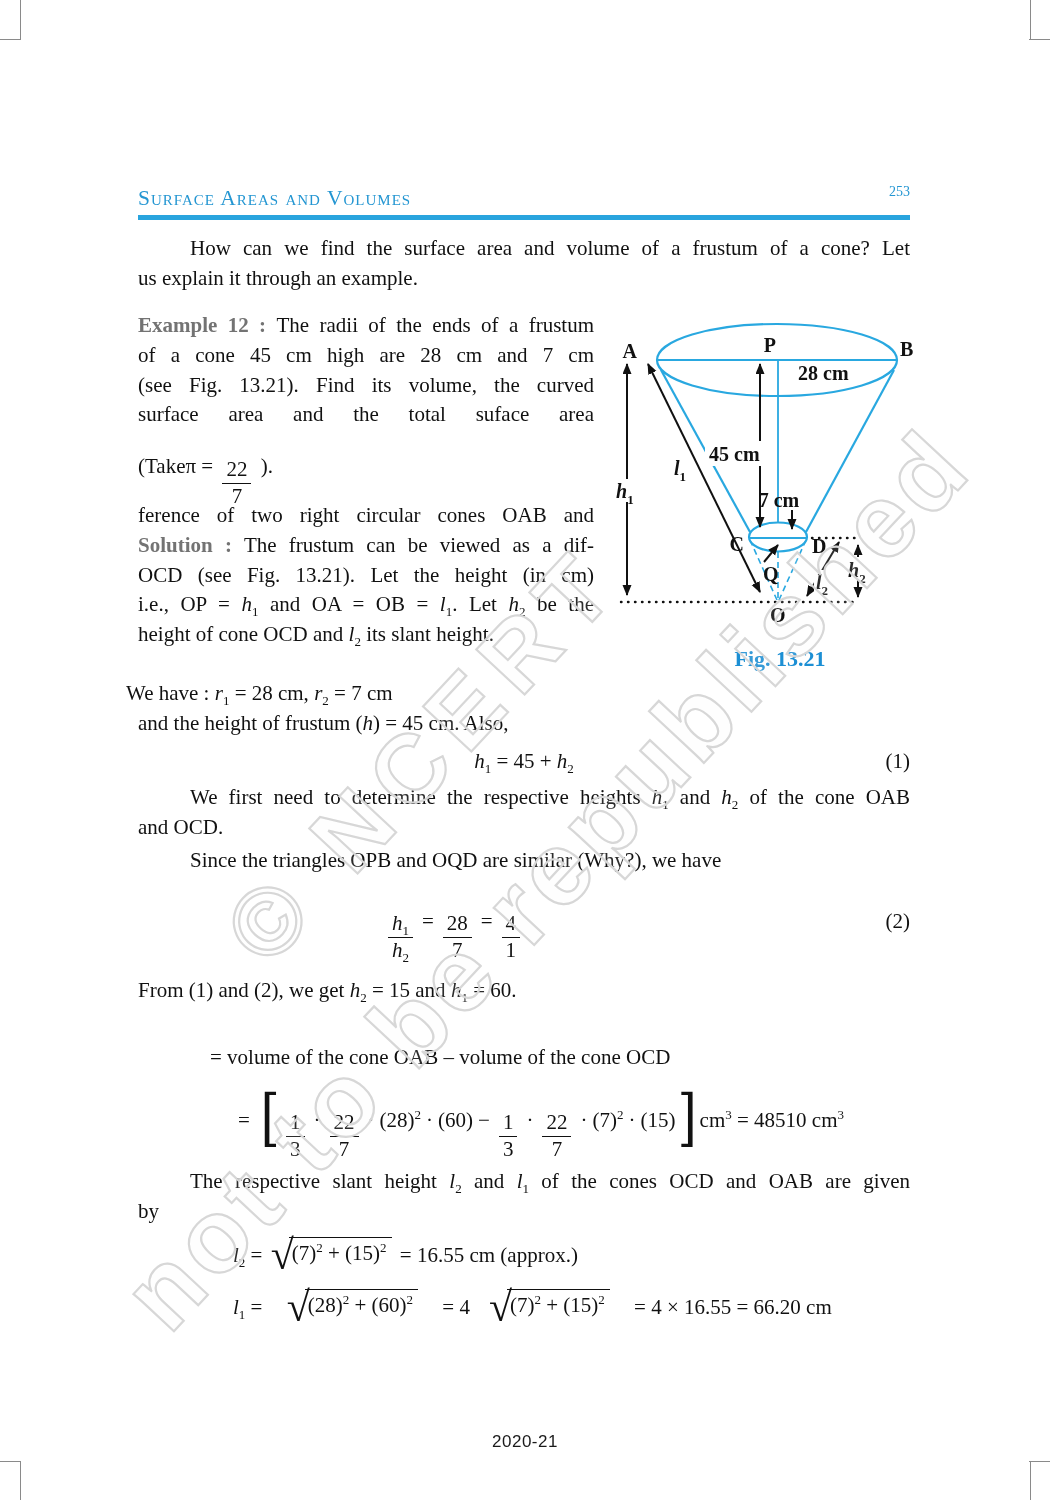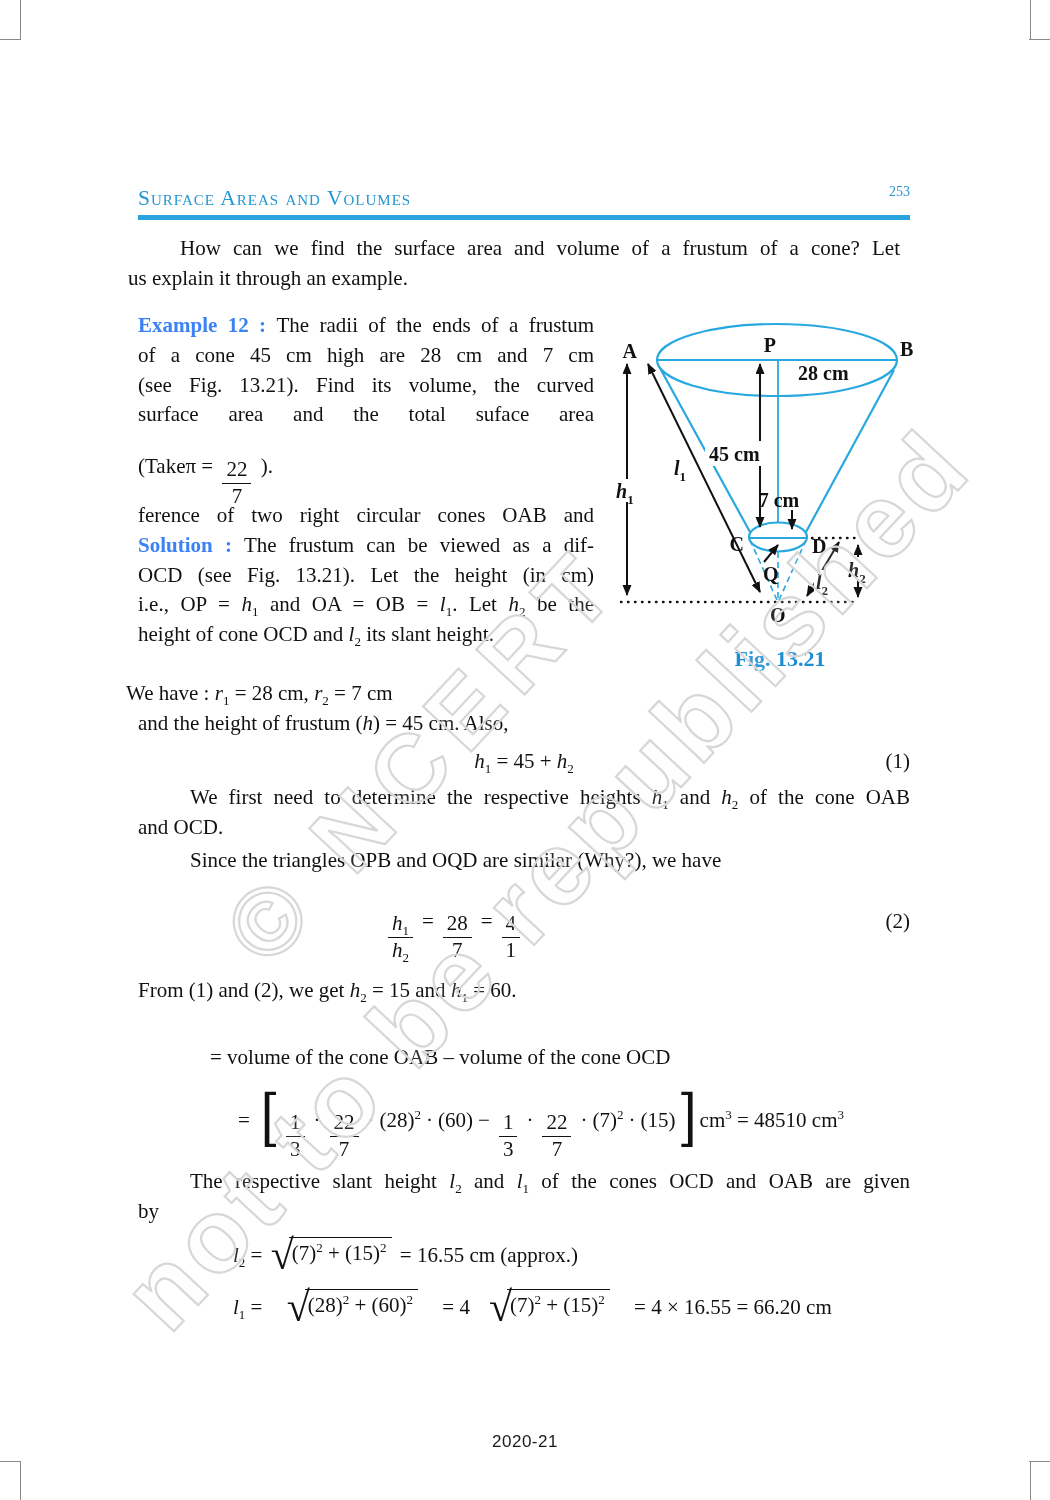--- a/index.html
+++ b/index.html
@@ -19,21 +19,21 @@
   #wm1{left:160px;top:700px;font-size:96px;letter-spacing:14px;}
   #wm2{left:-45px;top:820px;font-size:104px;letter-spacing:6px;}
   
   .blk{position:absolute;font-size:21px;line-height:29.8px;}
   .ln{height:29.8px;}
   .jl{text-align:justify;text-align-last:justify;}
   .ind{text-indent:52px;}
   i,.it{font-style:italic;}
   sub{font-size:13px;vertical-align:-5px;line-height:0;}
   sup{font-size:13px;vertical-align:8px;line-height:0;}
-  b.blue{color:#3b82f6;}
+  b.blue{color:#737373;}
   
   .eqrow{position:absolute;left:138px;width:772px;display:flex;align-items:center;font-size:21px;text-align:center;}
   .eqnum{position:absolute;right:0;top:50%;transform:translateY(-50%);}
   .frac{display:inline-flex;flex-direction:column;align-items:center;vertical-align:middle;
         line-height:1.12;margin:0 4px;}
   .frac .num{padding:0 4px 1px 4px;border-bottom:1.7px solid #111;margin-top:32px;}
   .frac .den{padding:1px 4px 0 4px;}
   .bigbr{font-size:62px;font-weight:400;line-height:0;display:inline-block;transform:scaleX(0.8);
          position:relative;top:-2px;font-family:"DejaVu Serif",serif;}
   .sqrt{display:inline-flex;align-items:flex-start;margin:0 3px;}
@@ -60,21 +60,21 @@
   <div class="crop" style="left:1030px;top:1461px;width:1px;height:39px;"></div>
   <div class="crop" style="left:1029px;top:1461px;width:21px;height:1px;"></div>
 
   <div class="wm" id="wm1">© NCERT</div>
   <div class="wm" id="wm2">not to be republished</div>
 
   <div class="abs" id="hdr-title">Surface Areas and Volumes</div>
   <div class="abs" id="hdr-page">253</div>
   <div class="abs" id="hdr-rule"></div>
 
-  <div class="blk" style="left:128px;top:234px;width:772px;">
+  <div class="blk" style="left:138px;top:234px;width:772px;">
     <div class="ln jl ind">How can we find the surface area and volume of a frustum of a cone? Let</div>
     <div class="ln">us explain it through an example.</div>
   </div>
 
   <div class="blk" style="left:138px;top:311px;width:456px;">
     <div class="ln jl"><b class="blue">Example 12 : </b><span>The radii of the ends of a frustum</span></div>
     <div class="ln jl"><span>of a cone 45 cm high are 28 cm and 7 cm</span></div>
     <div class="ln jl"><span>(see Fig. 13.21). Find its volume, the curved</span></div>
     <div class="ln jl"><span>surface area and the total suface area</span></div>
     <div style="display:flex;align-items:center;height:66px;margin-top:4px;">

